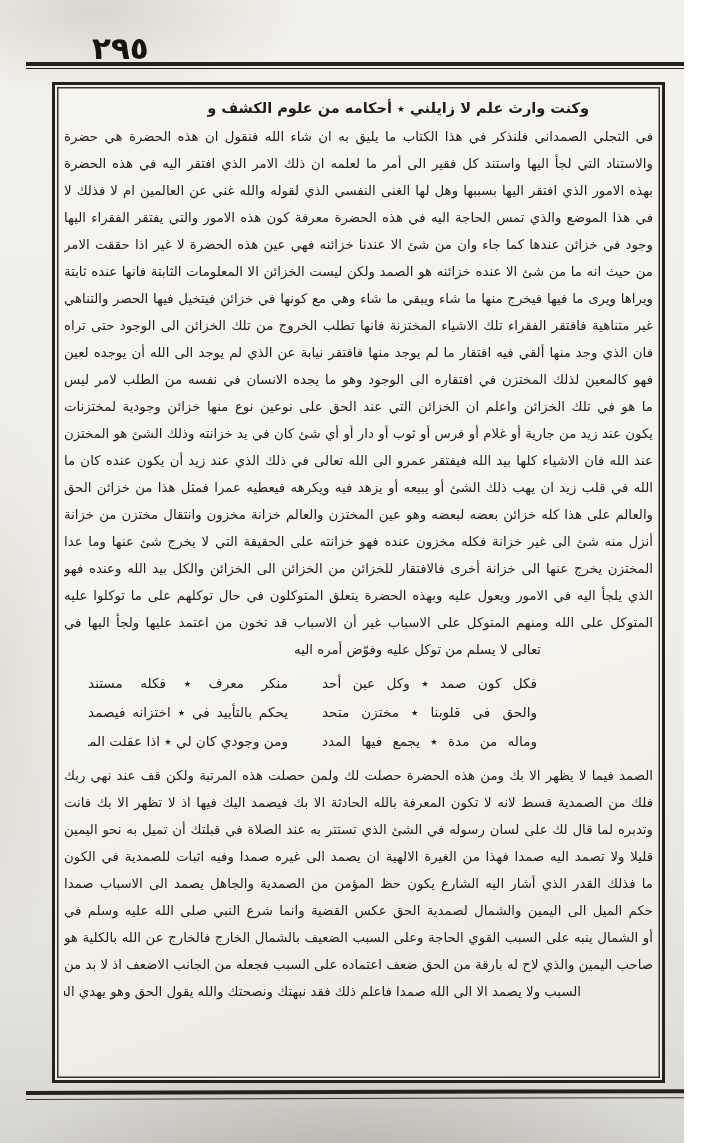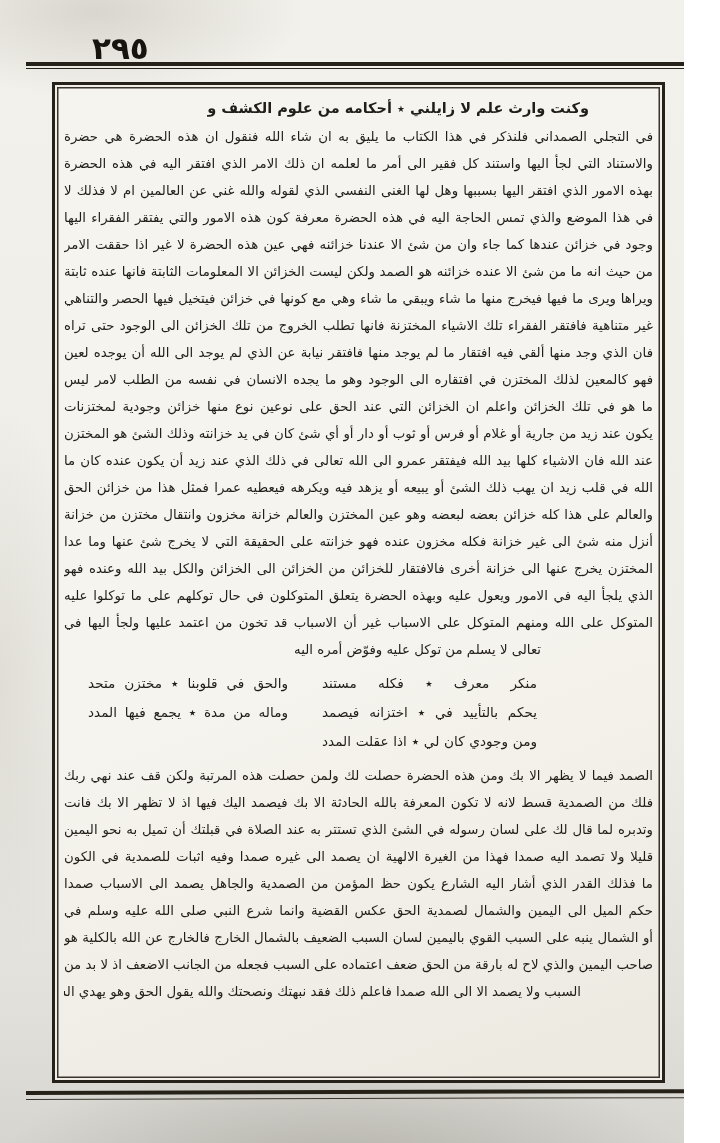--- a/index.html
+++ b/index.html
@@ -106,35 +106,36 @@
         <div class="tline">الله في قلب زيد ان يهب ذلك الشئ أو يبيعه أو يزهد فيه ويكرهه فيعطيه عمرا فمثل هذا من خزائن الحق التي عنده</div>
         <div class="tline">والعالم على هذا كله خزائن بعضه لبعضه وهو عين المختزن والعالم خزانة مخزون وانتقال مختزن من خزانة الى خزانة فما</div>
         <div class="tline">أنزل منه شئ الى غير خزانة فكله مخزون عنده فهو خزانته على الحقيقة التي لا يخرج شئ عنها وما عدا الحق فان</div>
         <div class="tline">المختزن يخرج عنها الى خزانة أخرى فالافتقار للخزائن من الخزائن الى الخزائن والكل بيد الله وعنده فهو الصمد</div>
         <div class="tline">الذي يلجأ اليه في الامور ويعول عليه وبهذه الحضرة يتعلق المتوكلون في حال توكلهم على ما توكلوا عليه فهم</div>
         <div class="tline">المتوكل على الله ومنهم المتوكل على الاسباب غير أن الاسباب قد تخون من اعتمد عليها ولجأ اليها في أوقات والحق</div>
         <div class="tline indent-center">تعالى لا يسلم من توكل عليه وفوّض أمره اليه</div>
       </div>
 
       <div class="poem">
+        <div class="poem-cell">فكل كون صمد ٭ وكل عين أحد</div>
         <div class="poem-cell">منكر معرف ٭ فكله مستند</div>
         <div class="poem-cell">والحق في قلوبنا ٭ مختزن متحد</div>
         <div class="poem-cell">يحكم بالتأييد في ٭ اختزانه فيصمد</div>
         <div class="poem-cell">وماله من مدة ٭ يجمع فيها المدد</div>
         <div class="poem-cell">ومن وجودي كان لي ٭ اذا عقلت المدد</div>
       </div>
 
       <div>
         <div class="tline">الصمد فيما لا يظهر الا بك ومن هذه الحضرة حصلت لك ولمن حصلت هذه المرتبة ولكن قف عند نهي ربك</div>
         <div class="tline">فلك من الصمدية قسط لانه لا تكون المعرفة بالله الحادثة الا بك فيصمد اليك فيها اذ لا تظهر الا بك فانت</div>
         <div class="tline">وتدبره لما قال لك على لسان رسوله في الشئ الذي تستتر به عند الصلاة في قبلتك أن تميل به نحو اليمين أو الشمال</div>
         <div class="tline">قليلا ولا تصمد اليه صمدا فهذا من الغيرة الالهية ان يصمد الى غيره صمدا وفيه اثبات للصمدية في الكون بوجه</div>
         <div class="tline">ما فذلك القدر الذي أشار اليه الشارع يكون حظ المؤمن من الصمدية والجاهل يصمد الى الاسباب صمدا ويجعل</div>
         <div class="tline">حكم الميل الى اليمين والشمال لصمدية الحق عكس القضية وانما شرع النبي صلى الله عليه وسلم في السترة الميل الى اليمين</div>
-        <div class="tline">أو الشمال ينبه على السبب القوي باليمين لسان السبب الضعيف بالشمال الخارج فالخارج عن الله بالكلية هو</div>
+        <div class="tline">أو الشمال ينبه على السبب القوي الحاجة وعلى السبب الضعيف بالشمال الخارج فالخارج عن الله بالكلية هو</div>
         <div class="tline">صاحب اليمين والذي لاح له بارقة من الحق ضعف اعتماده على السبب فجعله من الجانب الاضعف اذ لا بد من اثبات</div>
         <div class="tline indent-last">السبب ولا يصمد الا الى الله صمدا فاعلم ذلك فقد نبهتك ونصحتك والله يقول الحق وهو يهدي السبيل</div>
       </div>
 
     </div>
   </div>
 
   <div class="bottom-rule"></div>
 
 </div>

